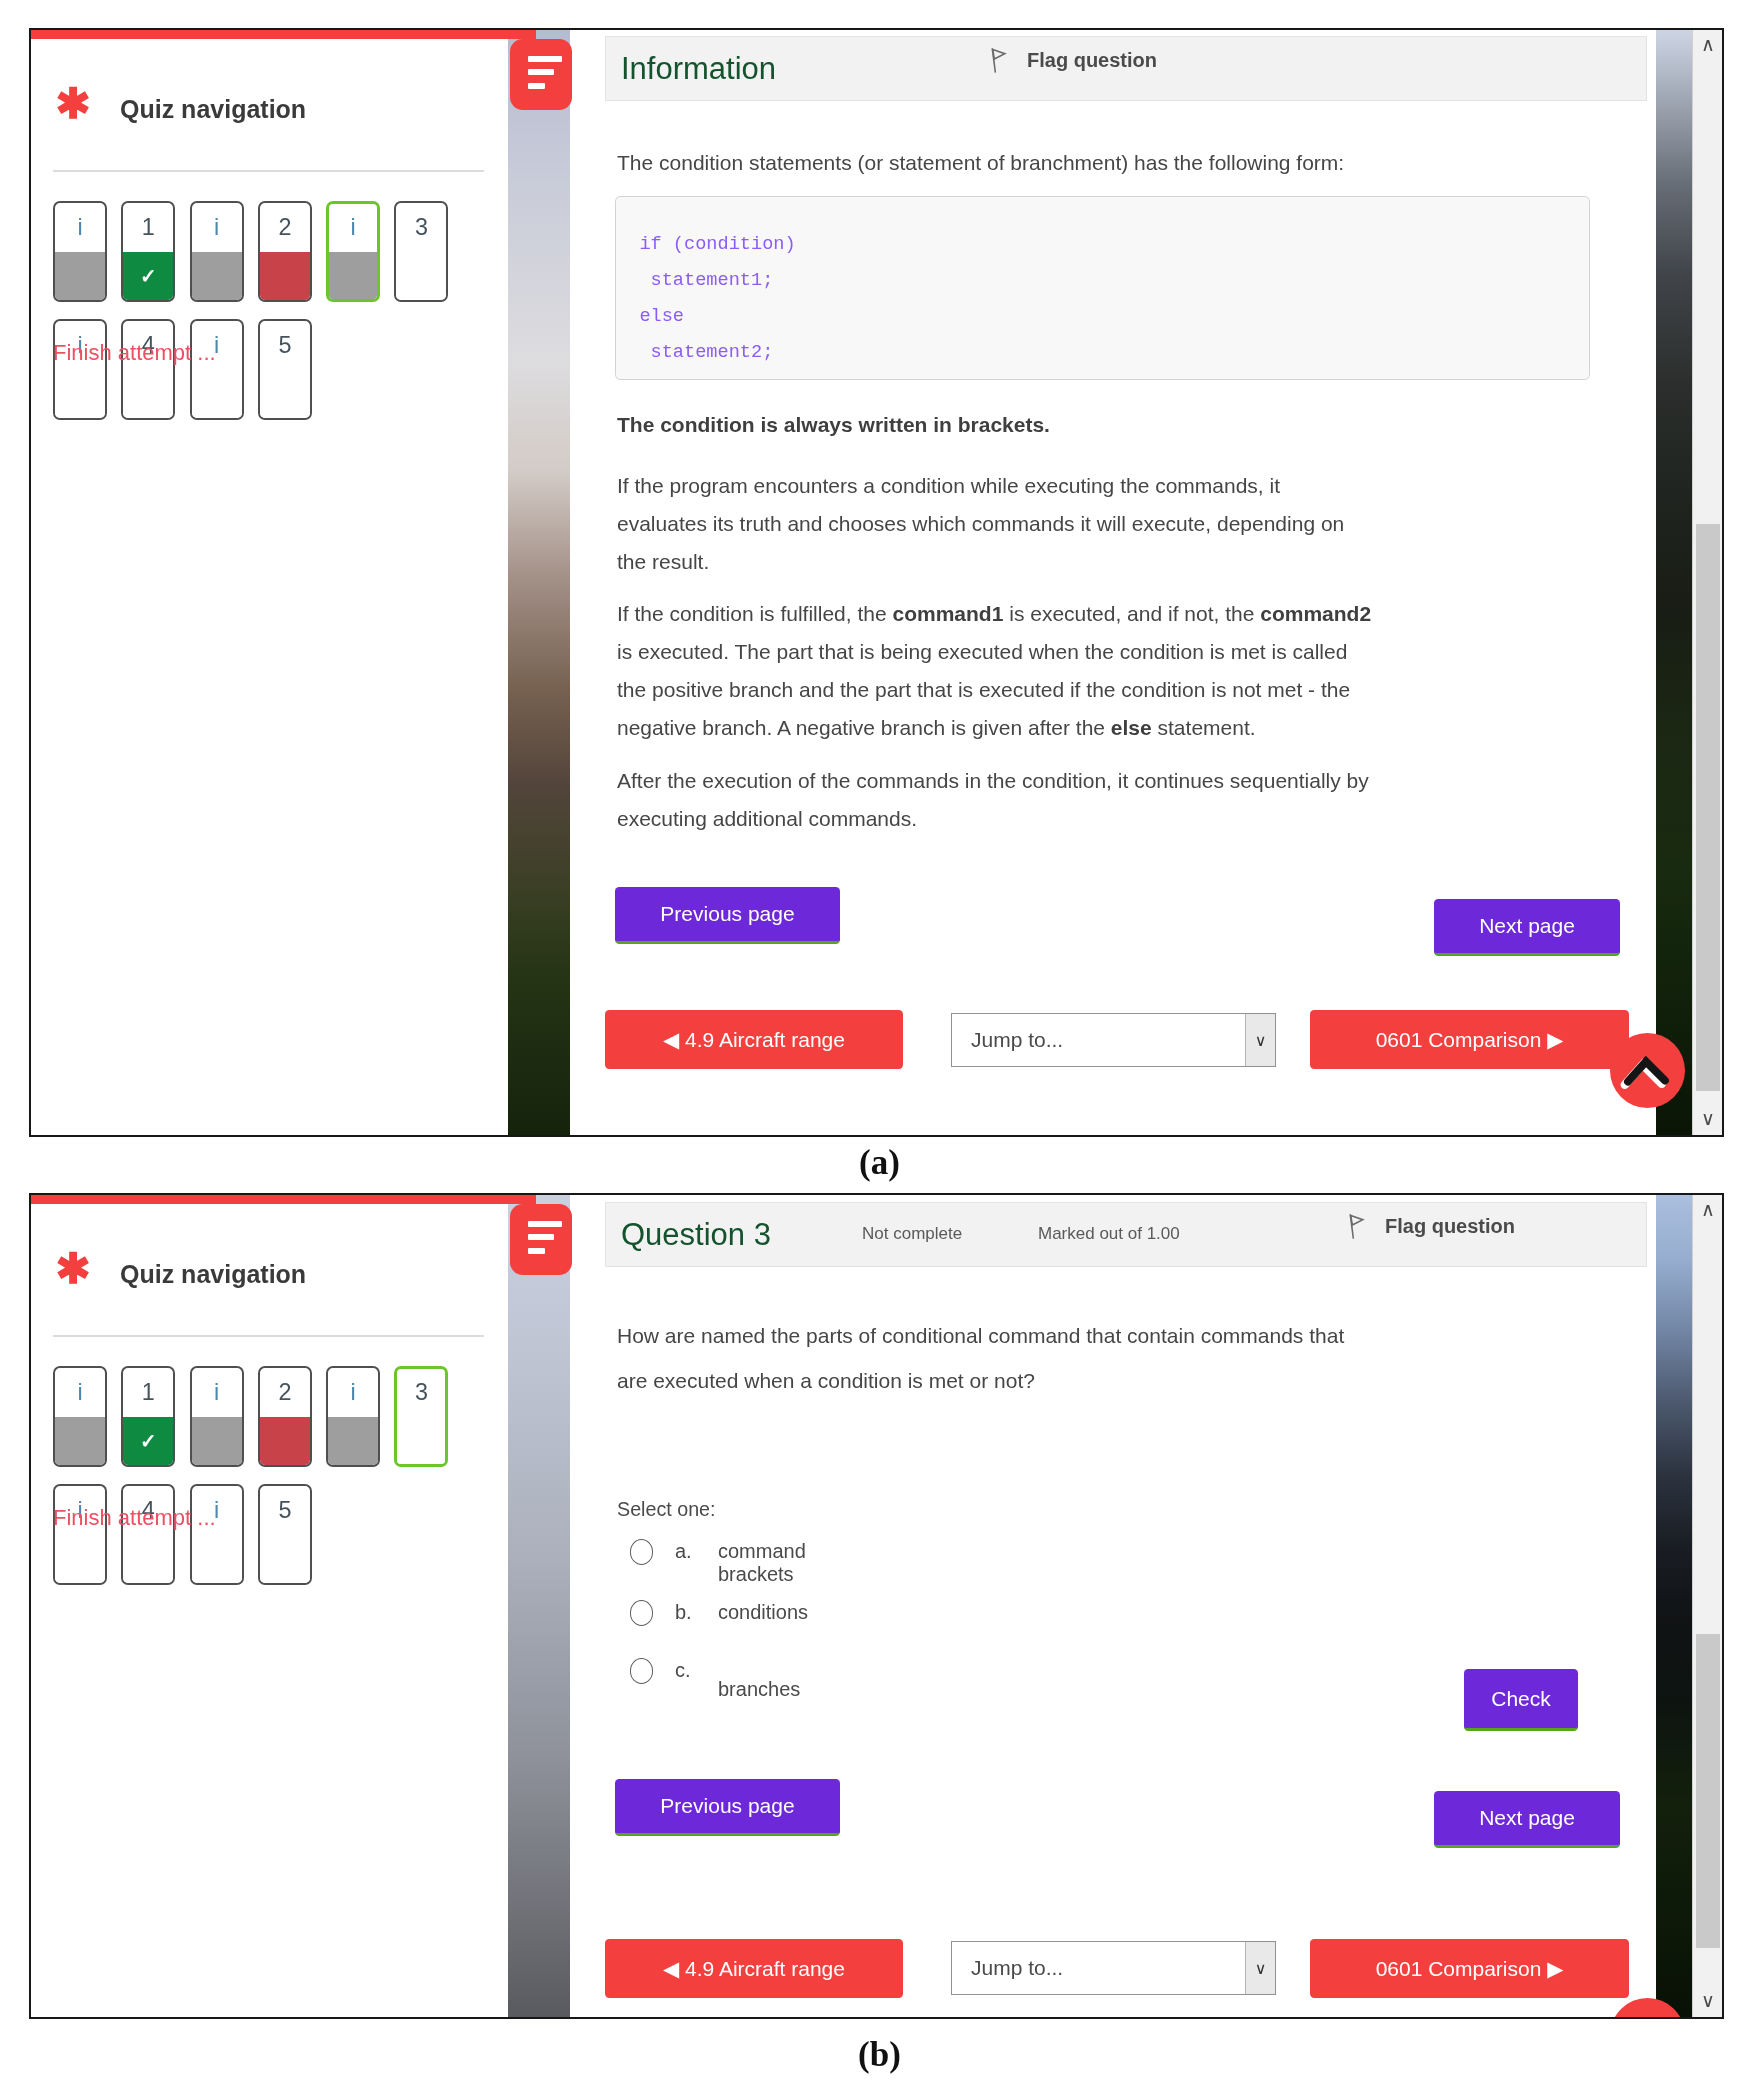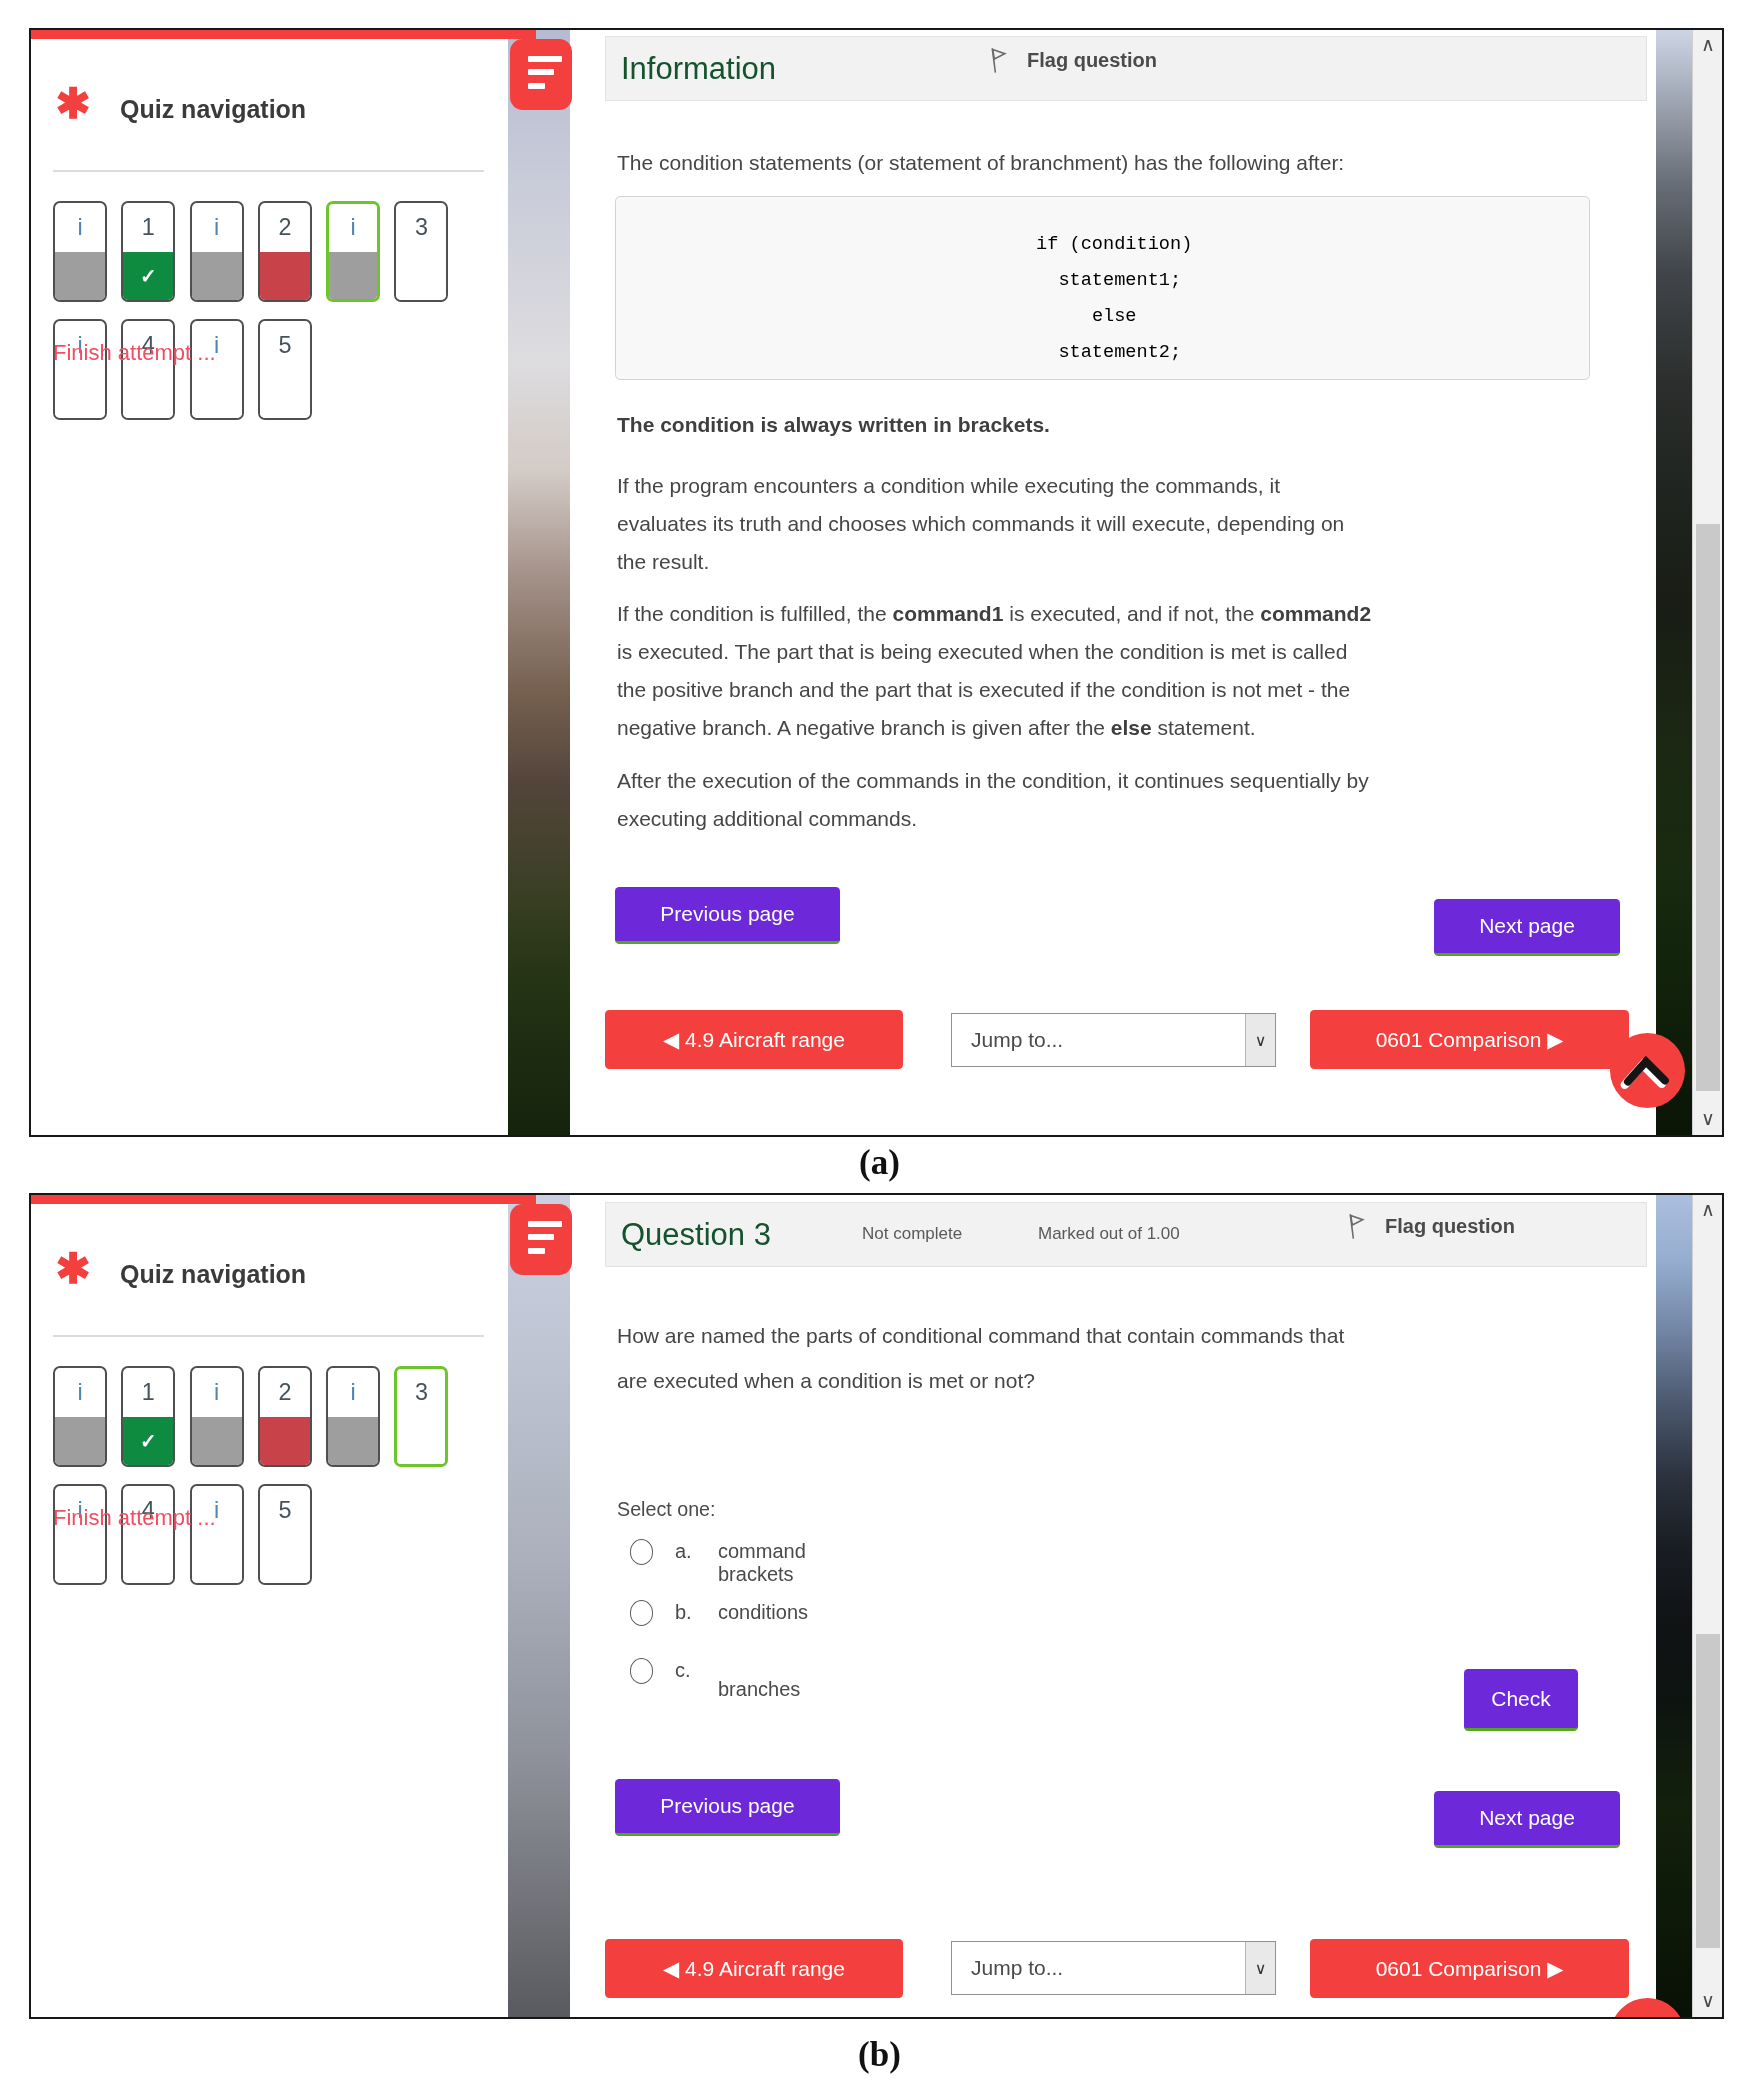--- a/index.html
+++ b/index.html
@@ -64,21 +64,21 @@
   .qh-small{position:absolute;top:21px;font-size:17px;color:#5a5a5a;}
   .qh-status{left:256px;} .qh-mark{left:432px;}
   .flag-link{position:absolute;top:8px;display:flex;align-items:center;gap:18px;cursor:pointer;}
   #panel-a .flag-link{left:381px;} #panel-b .flag-link{left:739px;}
   .flag-label{font-size:20px;font-weight:bold;color:#4b4b4b;}
 
   .intro{position:absolute;left:586px;top:114px;width:1030px;}
   .codebox{position:absolute;left:584px;top:166px;width:975px;height:184px;background:#f8f8f8;
            border:1.1px solid #d2d2d2;border-radius:5.3px;box-sizing:border-box;}
   .codebox pre{margin:0;padding:30px 0 0 23.4px;font-family:"Liberation Mono","DejaVu Sans Mono",monospace;
-               font-size:18.6px;line-height:36px;color:#000000;text-align:center;}
+               font-size:18.6px;line-height:36px;color:#8b5cf6;}
   .boldnote{position:absolute;left:586px;top:383px;font-size:21px;font-weight:bold;color:#3f3f3f;}
   .para{position:absolute;left:586px;width:1041px;}
   .pa-p1{top:437px;} .pa-p2{top:565px;} .pa-p3{top:732px;}
 
   .question-text{position:absolute;left:586px;top:118px;width:1041px;line-height:45px;}
   .select-label{position:absolute;left:586px;top:303px;font-size:19.7px;color:#4a4a4a;}
   .opt-row{position:absolute;left:599px;height:32px;}
   .opt-a{top:344px;} .opt-b{top:405px;} .opt-c{top:463px;}
   .radio{position:absolute;left:0;top:0;width:23.4px;height:25.5px;border:1.6px solid #5f5f5f;border-radius:50%;
          background:#fff;cursor:pointer;box-sizing:border-box;}
@@ -187,21 +187,21 @@
       <div class="qh-title">Information</div>
       <div class="flag-link">
         <svg width="22" height="30" viewBox="0 0 42 56">
           <line x1="10" y1="6" x2="16" y2="52" stroke="#6b6b6b" stroke-width="3"></line>
           <path d="M11 8 L34 16 L14 26 Z" fill="none" stroke="#6b6b6b" stroke-width="3"></path>
         </svg>
         <span class="flag-label">Flag question</span>
       </div>
     </div>
 
-    <div class="intro content-text">The condition statements (or statement of branchment) has the following after:</div>
+    <div class="intro content-text">The condition statements (or statement of branchment) has the following form:</div>
 
     <div class="codebox">
       <pre>if (condition)
  statement1;
 else
  statement2;</pre>
     </div>
 
     <div class="boldnote">The condition is always written in brackets.</div>
     <div class="para pa-p1 content-text"><span>If the program encounters a condition while executing the commands, it</span><br><span>evaluates its truth and chooses which commands it will execute, depending on</span><br><span>the result.</span></div>

